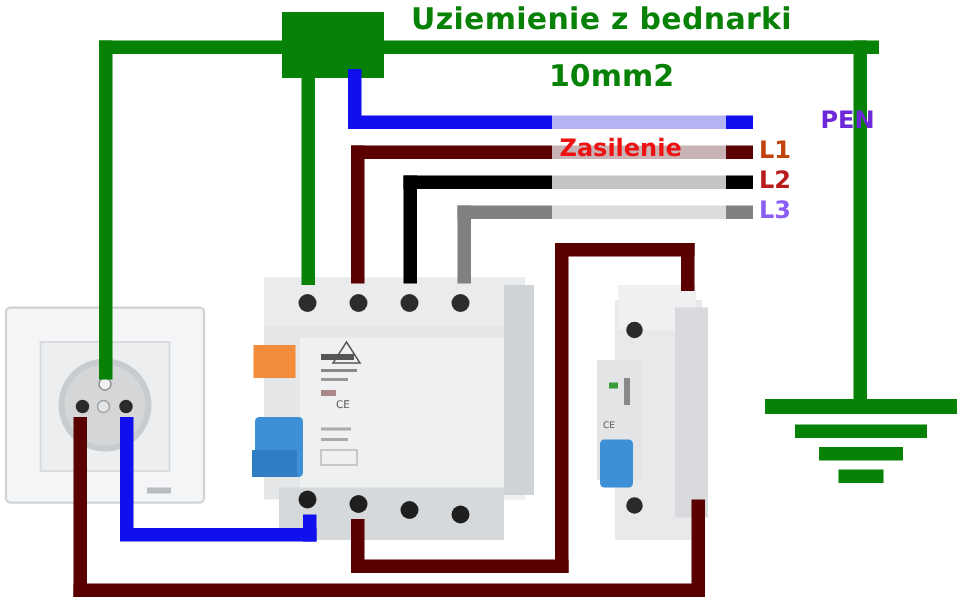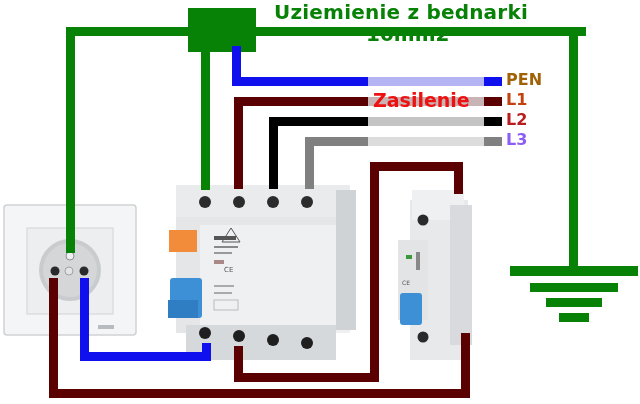--- a/index.html
+++ b/index.html
@@ -1,24 +1,24 @@
 <!DOCTYPE html>
 <html><head>
   <meta charset="utf-8">
   <style>
     html, body { margin: 0; padding: 0; background: #ffffff; }
     body { width: 640px; height: 404px; position: relative; overflow: hidden; font-family: "DejaVu Sans", "Liberation Sans", sans-serif; }
     #stage { position: absolute; left: 0; top: 0; width: 640px; height: 404px; }
     .lbl { position: absolute; font-weight: bold; white-space: nowrap; line-height: 1; }
     .title { left: 259px; top: 2px; font-size: 20px; color: #078207; letter-spacing: 0.2px; margin-left: 15px; }
-    .subtitle { left: 366px; top: 24px; font-size: 20px; color: #078207; }
-    .zas1 { left: 373px; top: 91px; font-size: 19px; color: #ee1111; }
+    .subtitle { left: 366px; top: 40px; font-size: 20px; color: #078207; }
+    .zas1 { left: 373px; top: 91px; font-size: 16px; color: #ee1111; }
     .zas2 { left: 384px; top: 114px; font-size: 16px; color: #ee1111; }
     .leg { font-size: 16px; left: 506px; }
-    .leg-pen { top: 72px; color: #a16207; }
+    .leg-pen { top: 72px; color: #6d28d9; margin-left: 41px; }
     .leg-l1 { top: 92px; color: #c2410c; }
     .leg-l2 { top: 112px; color: #b91c1c; }
     .leg-l3 { top: 132px; color: #8b5cf6; }
   </style>
 </head>
 <body>
 
 <div id="stage">
   <svg width="640" height="404" viewBox="0 0 640 404" xmlns="http://www.w3.org/2000/svg">
 

